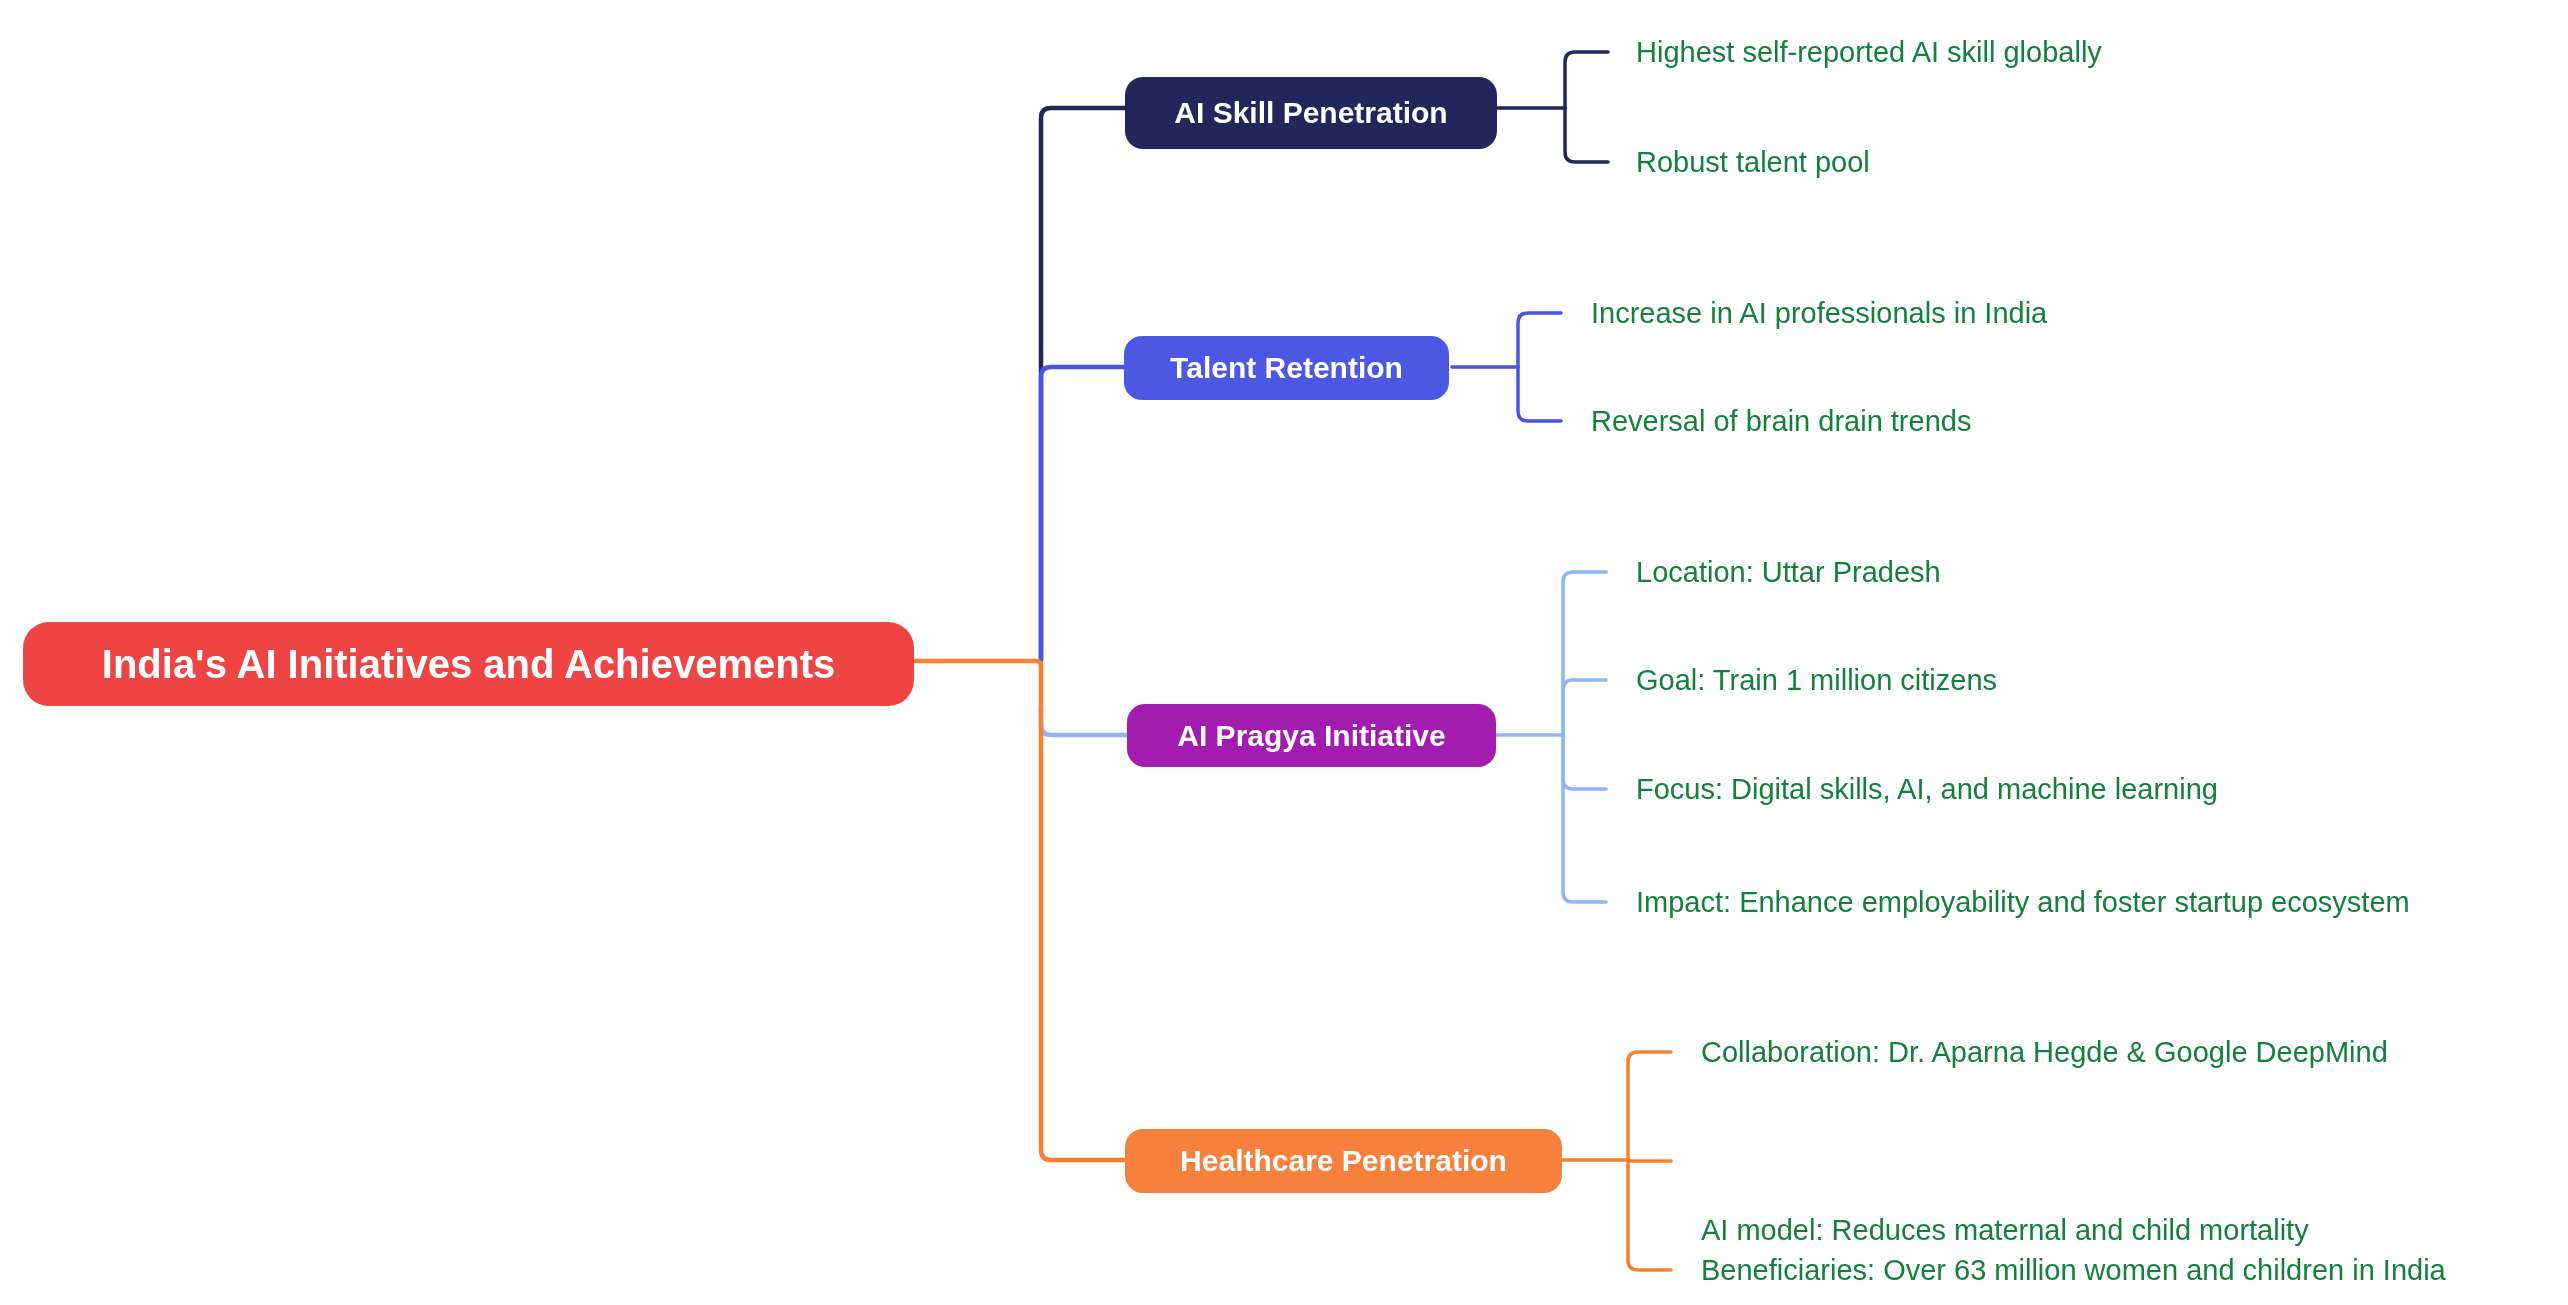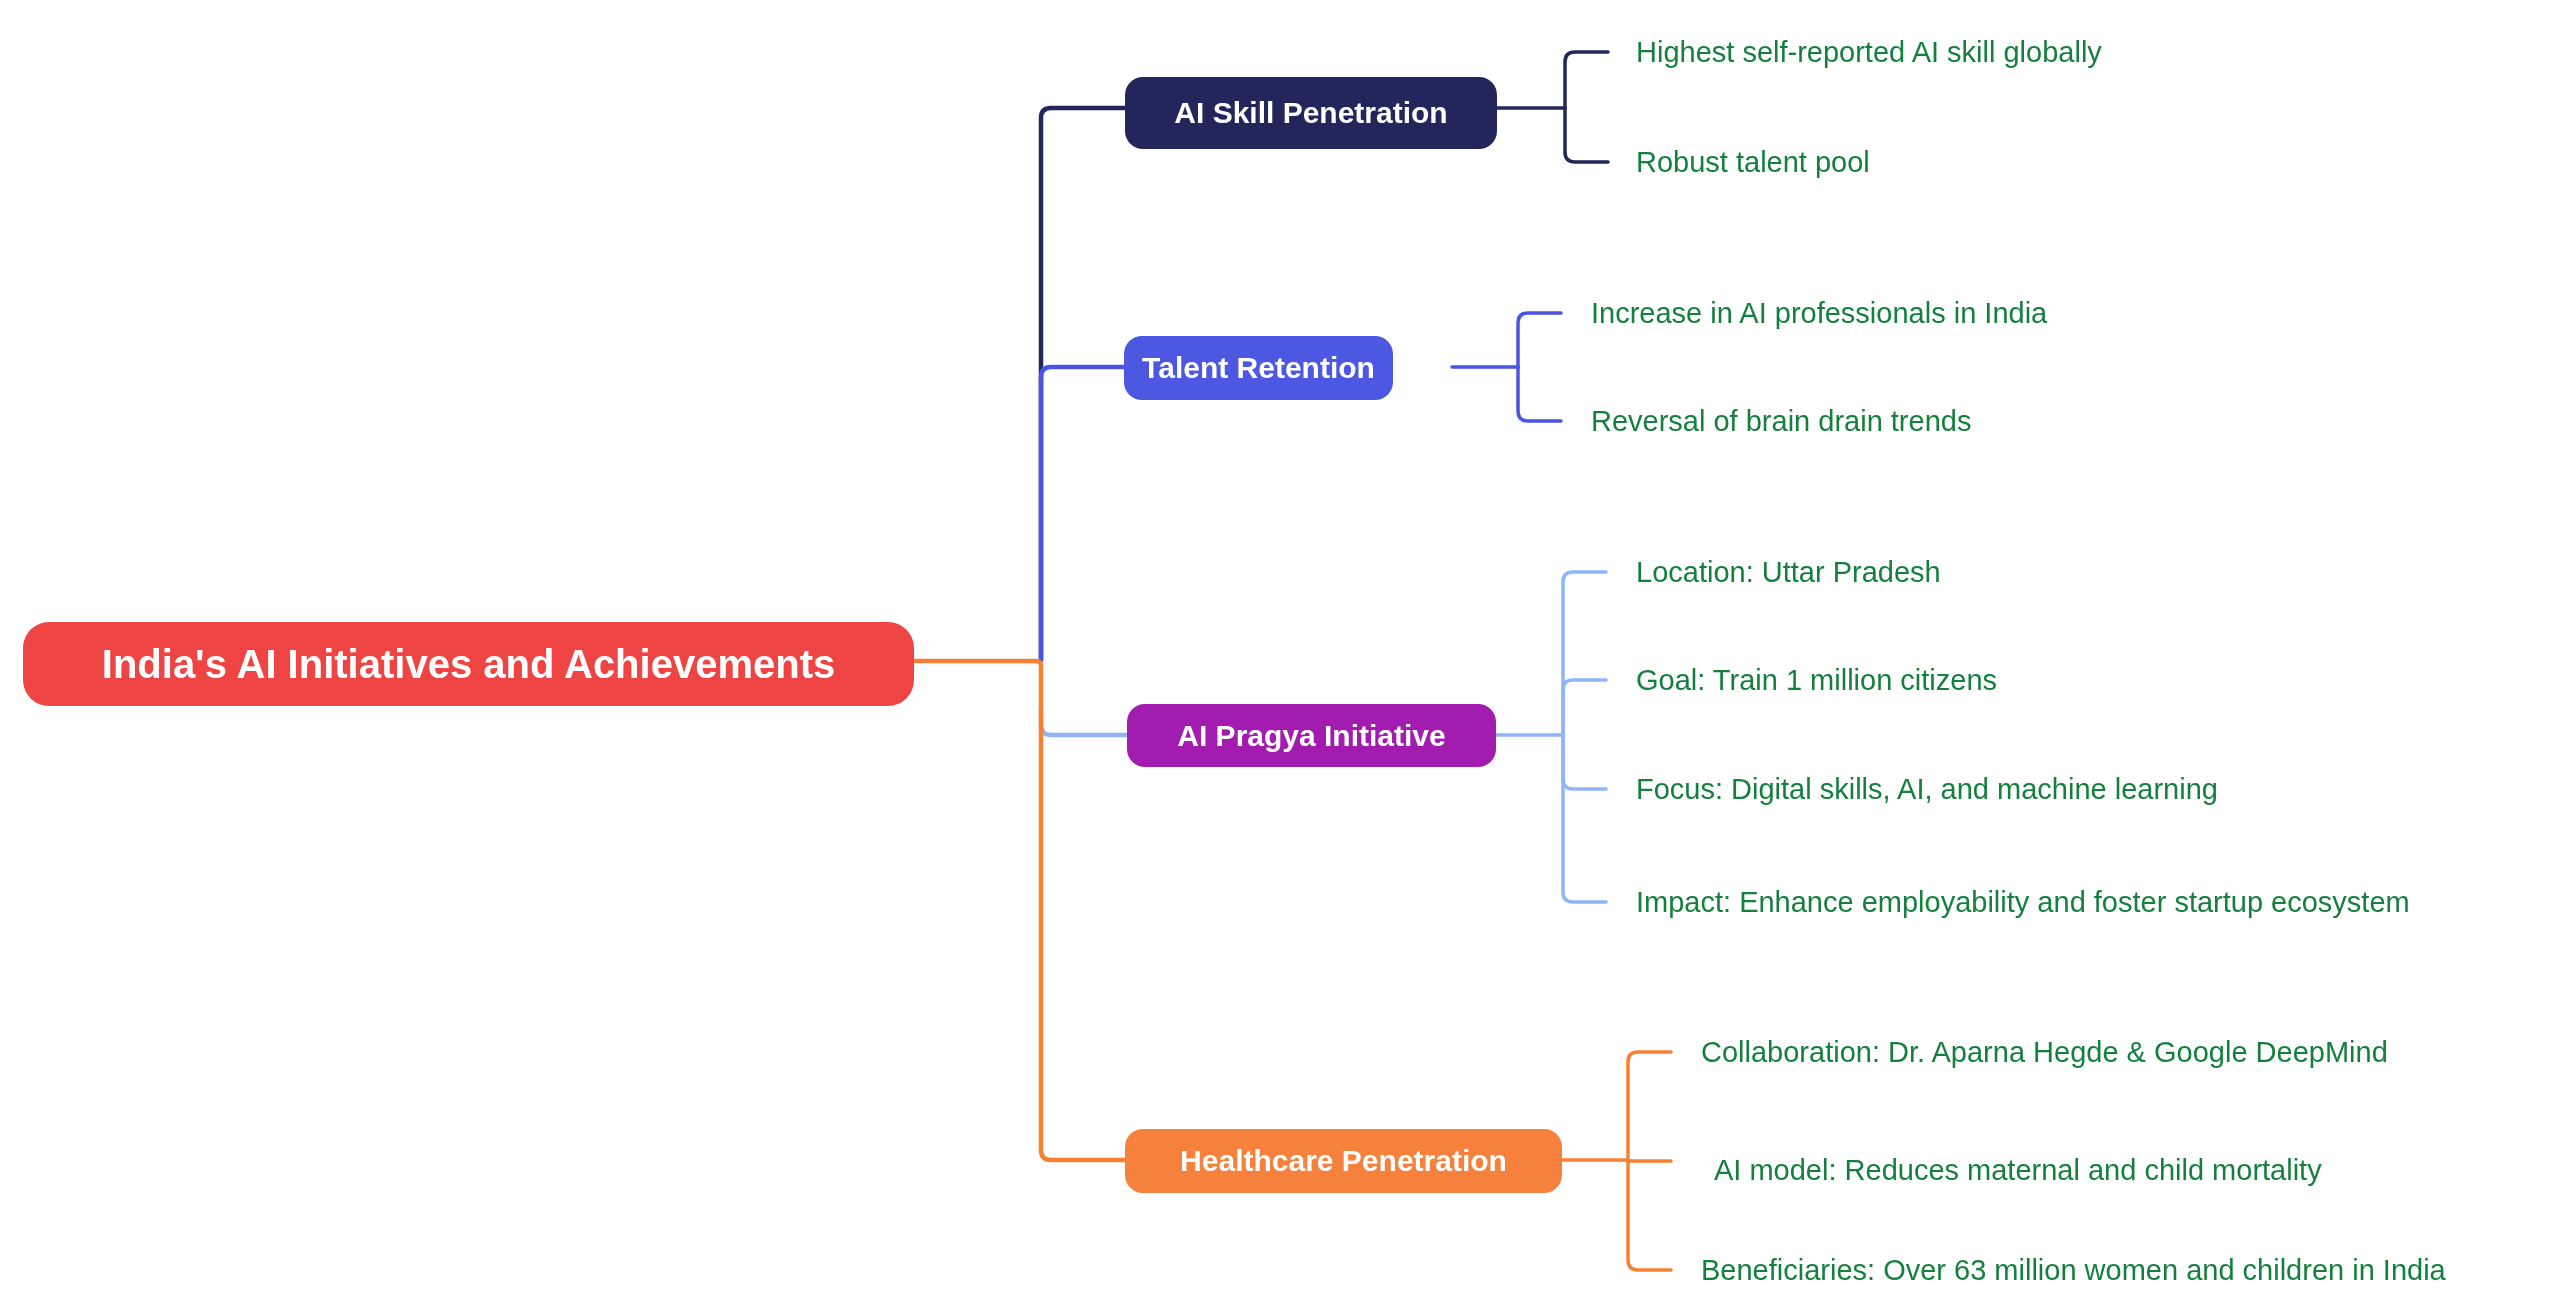--- a/index.html
+++ b/index.html
@@ -68,34 +68,34 @@
     <path class="child" d="M 1562 1160 H 1628" style="stroke: rgb(247, 129, 48);"></path>
     <path class="child" d="M 1628 1160 V 1062 Q 1628 1052 1638 1052 H 1671" style="stroke: rgb(247, 129, 48);"></path>
     <path class="child" d="M 1628 1161 H 1671" style="stroke: rgb(247, 129, 48);"></path>
     <path class="child" d="M 1628 1160 V 1260 Q 1628 1270 1638 1270 H 1671" style="stroke: rgb(247, 129, 48);"></path>
   </svg>
 
   <div class="node root" style="left: 23px; top: 622px; width: 891px; height: 84px; background-color: #ef4444;">India's AI Initiatives and Achievements</div>
 
   <div class="node branch" style="left: 1125px; top: 77px; width: 372px; height: 72px; background-color: rgb(35, 38, 90);">AI Skill Penetration</div>
 
-  <div class="node branch" style="left: 1124px; top: 336px; width: 269px; height: 64px; background-color: rgb(76, 88, 226);">Talent Retention</div>
+  <div class="node branch" style="left: 1124px; top: 336px; width: 325px; height: 64px; background-color: rgb(76, 88, 226);">Talent Retention</div>
 
   <div class="node branch" style="left: 1127px; top: 704px; width: 369px; height: 63px; background-color: #a21caf;">AI Pragya Initiative</div>
 
   <div class="node branch" style="left: 1125px; top: 1129px; width: 437px; height: 64px; background-color: rgb(246, 129, 60);">Healthcare Penetration</div>
 
   <div class="leaf" style="left:1636px; top:30px;">Highest self-reported AI skill globally</div>
   <div class="leaf" style="left:1636px; top:140px;">Robust talent pool</div>
 
   <div class="leaf" style="left:1591px; top:291px;">Increase in AI professionals in India</div>
   <div class="leaf" style="left:1591px; top:399px;">Reversal of brain drain trends</div>
 
   <div class="leaf" style="left:1636px; top:550px;">Location: Uttar Pradesh</div>
   <div class="leaf" style="left:1636px; top:658px;">Goal: Train 1 million citizens</div>
   <div class="leaf" style="left:1636px; top:767px;">Focus: Digital skills, AI, and machine learning</div>
   <div class="leaf" style="left:1636px; top:880px;">Impact: Enhance employability and foster startup ecosystem</div>
 
   <div class="leaf" style="left:1701px; top:1030px;">Collaboration: Dr. Aparna Hegde &amp; Google DeepMind</div>
-  <div class="leaf" style="left:1701px; top:1148px;margin-left:13px;">AI model: Reduces maternal and child mortality</div>
+  <div class="leaf" style="left:1701px; top:1208px;">AI model: Reduces maternal and child mortality</div>
   <div class="leaf" style="left:1701px; top:1248px;">Beneficiaries: Over 63 million women and children in India</div>
 
 </div>
 
 </body></html>

